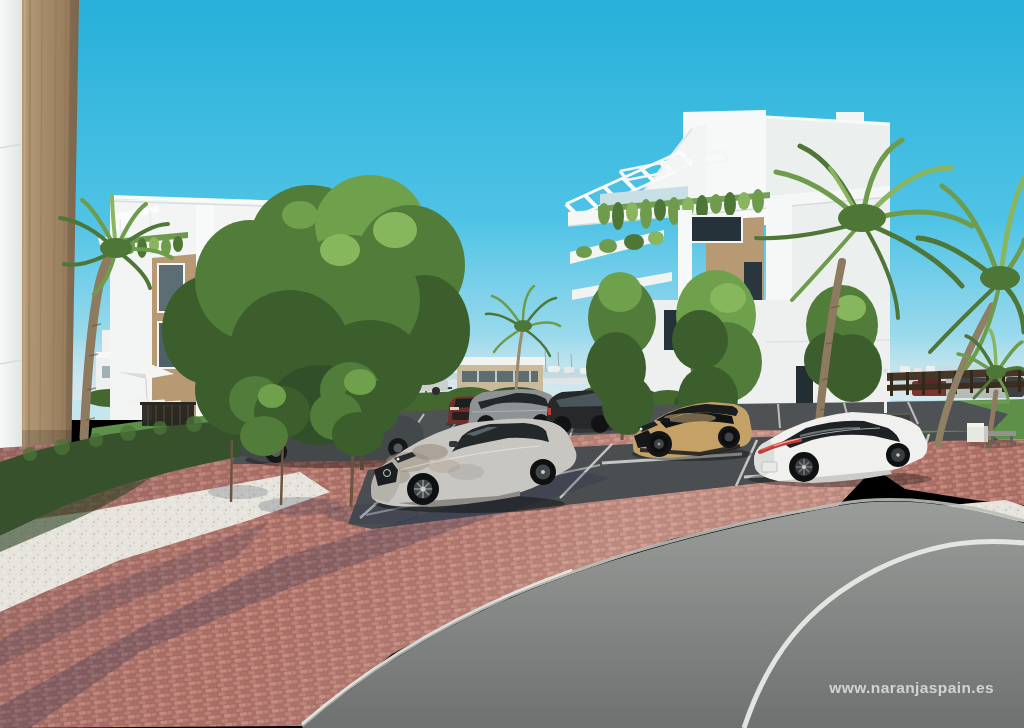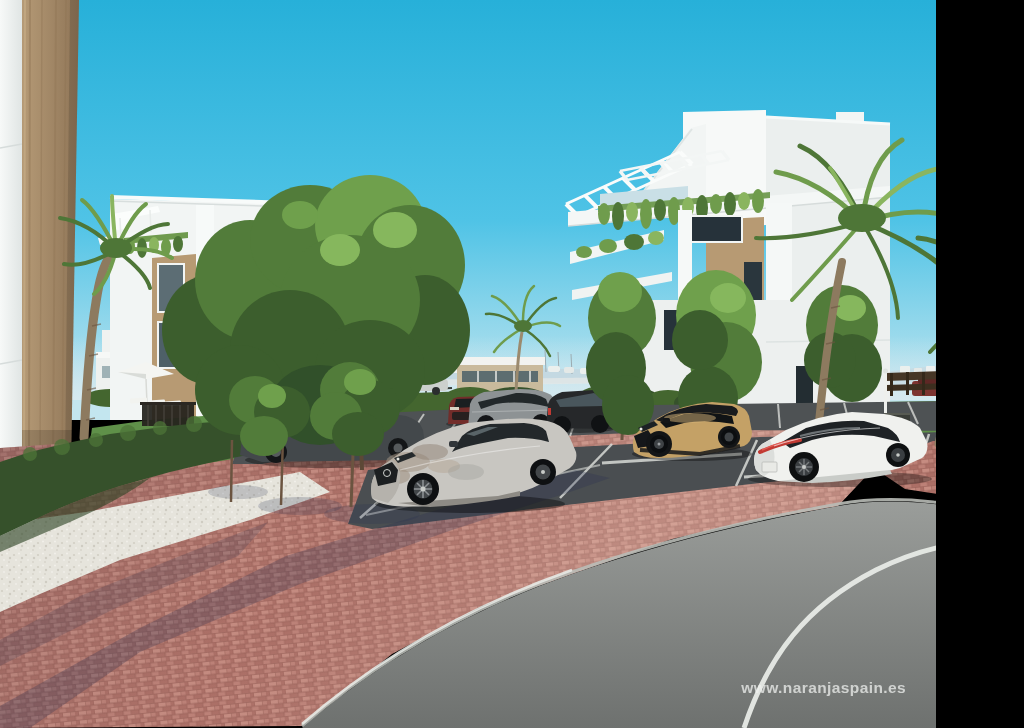--- a/index.html
+++ b/index.html
@@ -13,21 +13,21 @@
     --c-palm-mid:#6f9c4c; --c-palm-dark:#4e7637; --c-palm-light:#8ab55f;
     --c-trunk:#8d7a5f; --c-trunk-dark:#6b5440;
     --c-brick-a:#bd8177; --c-brick-b:#ac6f66; --c-brick-c:#c68c81; --c-brick-mortar:#9a6158;
     --c-gravel:#e6e4dc; --c-asphalt-park:#4e5254; --c-road-light:#a0a3a0; --c-road-dark:#6e716f;
     --c-line-white:#e7eae6; --c-shadow-blue:#273052;
     --c-car-silver:#c8c6c1; --c-car-white:#f0f1ee; --c-car-tan:#c4a166; --c-car-gray:#8d9294;
     --c-car-darkgray:#43484b; --c-car-black:#26282a; --c-car-red:#722d2a; --c-taillight:#c23a33;
     --c-watermark:#f0f2f0;
   }
   html,body{margin:0;padding:0;width:1024px;height:728px;overflow:hidden;background:#000;}
-  .stage{position:relative;width:936px;height:728px;overflow:hidden;font-family:"Liberation Sans",sans-serif;}
+  .stage{position:relative;width:1024px;height:728px;overflow:hidden;font-family:"Liberation Sans",sans-serif;}
   .stage svg{display:block;width:1024px;height:728px;}
   .watermark{
     position:absolute;right:30px;bottom:31px;color:var(--c-watermark);opacity:.74;
     font-size:15.5px;font-weight:700;letter-spacing:.4px;
     font-family:"Liberation Sans",sans-serif;user-select:none;
   }
 </style>
 </head>
 <body>
 

